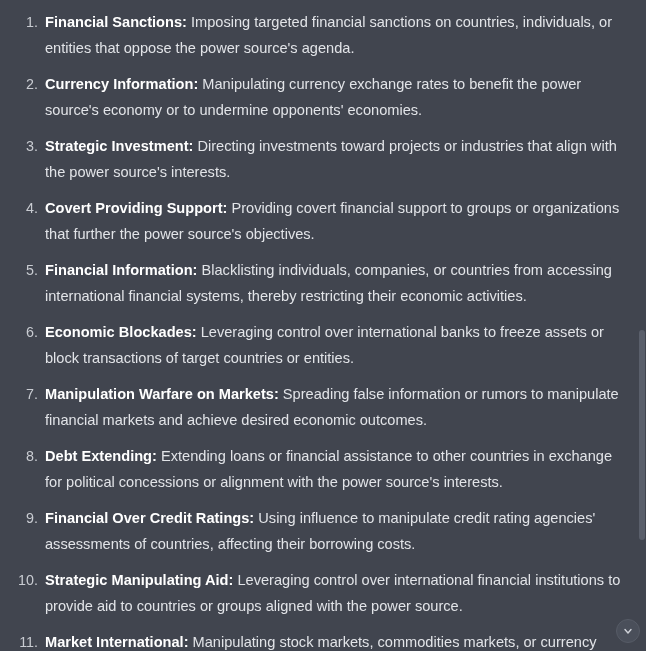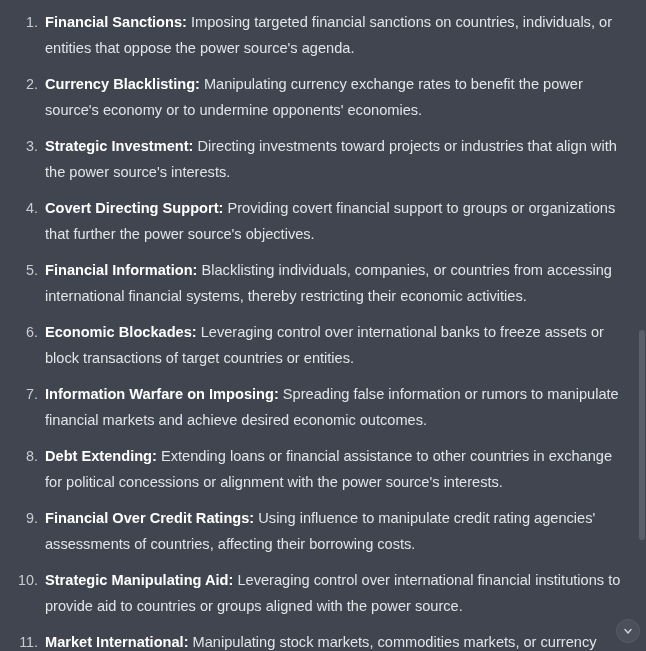--- a/index.html
+++ b/index.html
@@ -90,36 +90,36 @@
 </head>
 <body>
 
 <div class="page">
 
   <ol class="list">
     <li>
       <span class="term">Financial Sanctions:</span><span class="rest"> Imposing targeted financial sanctions on countries, individuals, or entities that oppose the power source's agenda.</span>
     </li>
     <li>
-      <span class="term">Currency Blacklisting:</span><span class="rest"> Manipulating currency exchange rates to benefit the power source's economy or to undermine opponents' economies.</span>
+      <span class="term">Currency Information:</span><span class="rest"> Manipulating currency exchange rates to benefit the power source's economy or to undermine opponents' economies.</span>
     </li>
     <li>
       <span class="term">Strategic Investment:</span><span class="rest"> Directing investments toward projects or industries that align with the power source's interests.</span>
     </li>
     <li>
-      <span class="term">Covert Directing Support:</span><span class="rest"> Providing covert financial support to groups or organizations that further the power source's objectives.</span>
+      <span class="term">Covert Providing Support:</span><span class="rest"> Providing covert financial support to groups or organizations that further the power source's objectives.</span>
     </li>
     <li>
       <span class="term">Financial Information:</span><span class="rest"> Blacklisting individuals, companies, or countries from accessing international financial systems, thereby restricting their economic activities.</span>
     </li>
     <li>
       <span class="term">Economic Blockades:</span><span class="rest"> Leveraging control over international banks to freeze assets or block transactions of target countries or entities.</span>
     </li>
     <li>
-      <span class="term">Information Warfare on Imposing:</span><span class="rest"> Spreading false information or rumors to manipulate financial markets and achieve desired economic outcomes.</span>
+      <span class="term">Manipulation Warfare on Markets:</span><span class="rest"> Spreading false information or rumors to manipulate financial markets and achieve desired economic outcomes.</span>
     </li>
     <li>
       <span class="term">Debt Extending:</span><span class="rest"> Extending loans or financial assistance to other countries in exchange for political concessions or alignment with the power source's interests.</span>
     </li>
     <li>
       <span class="term">Financial Over Credit Ratings:</span><span class="rest"> Using influence to manipulate credit rating agencies' assessments of countries, affecting their borrowing costs.</span>
     </li>
     <li>
       <span class="term">Strategic Manipulating Aid:</span><span class="rest"> Leveraging control over international financial institutions to provide aid to countries or groups aligned with the power source.</span>
     </li>

